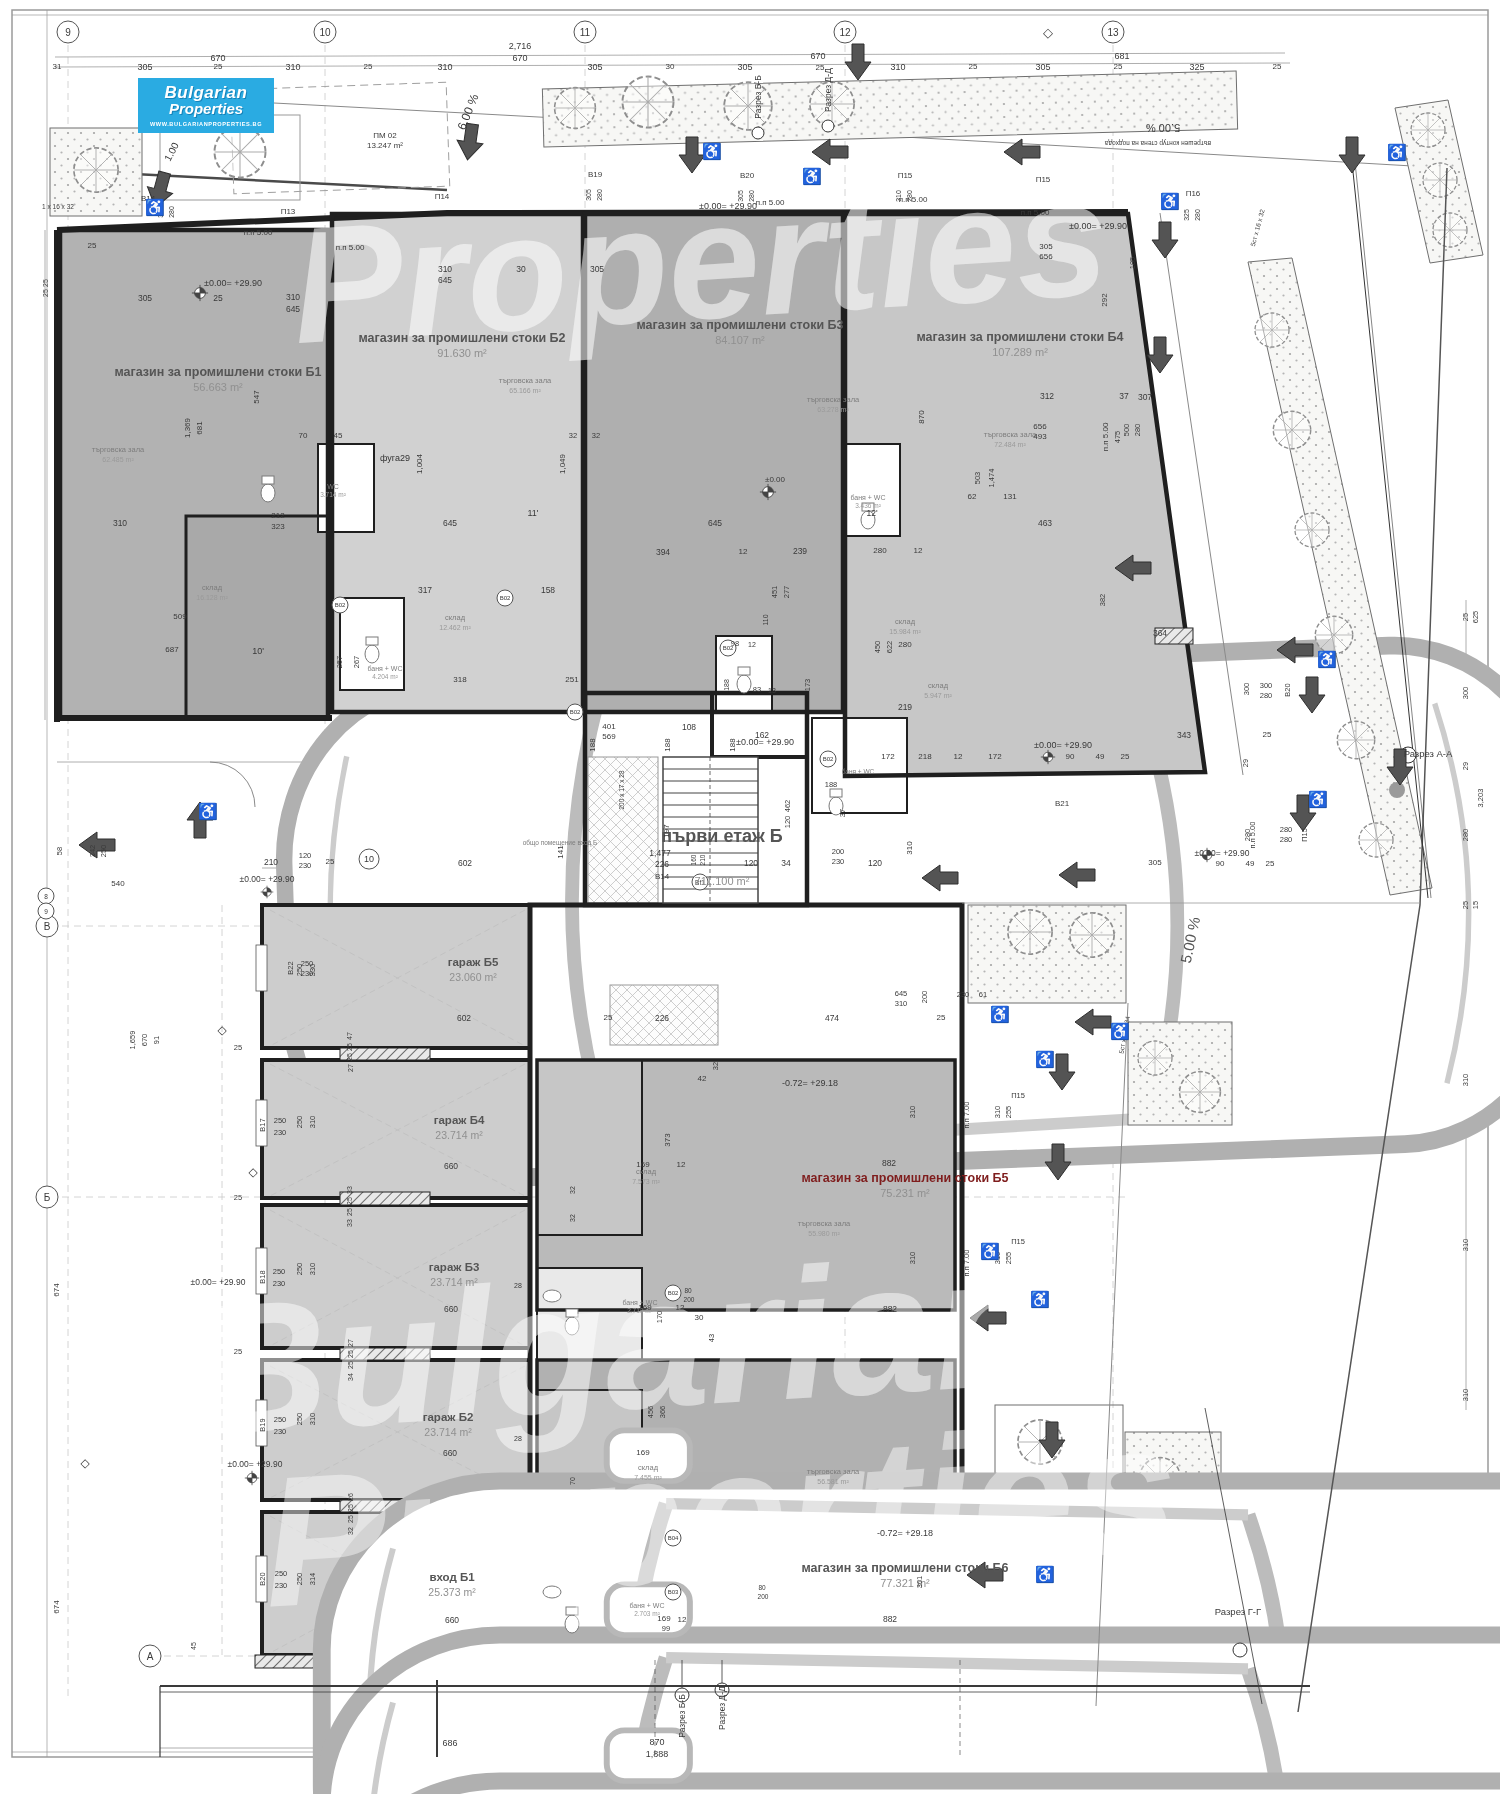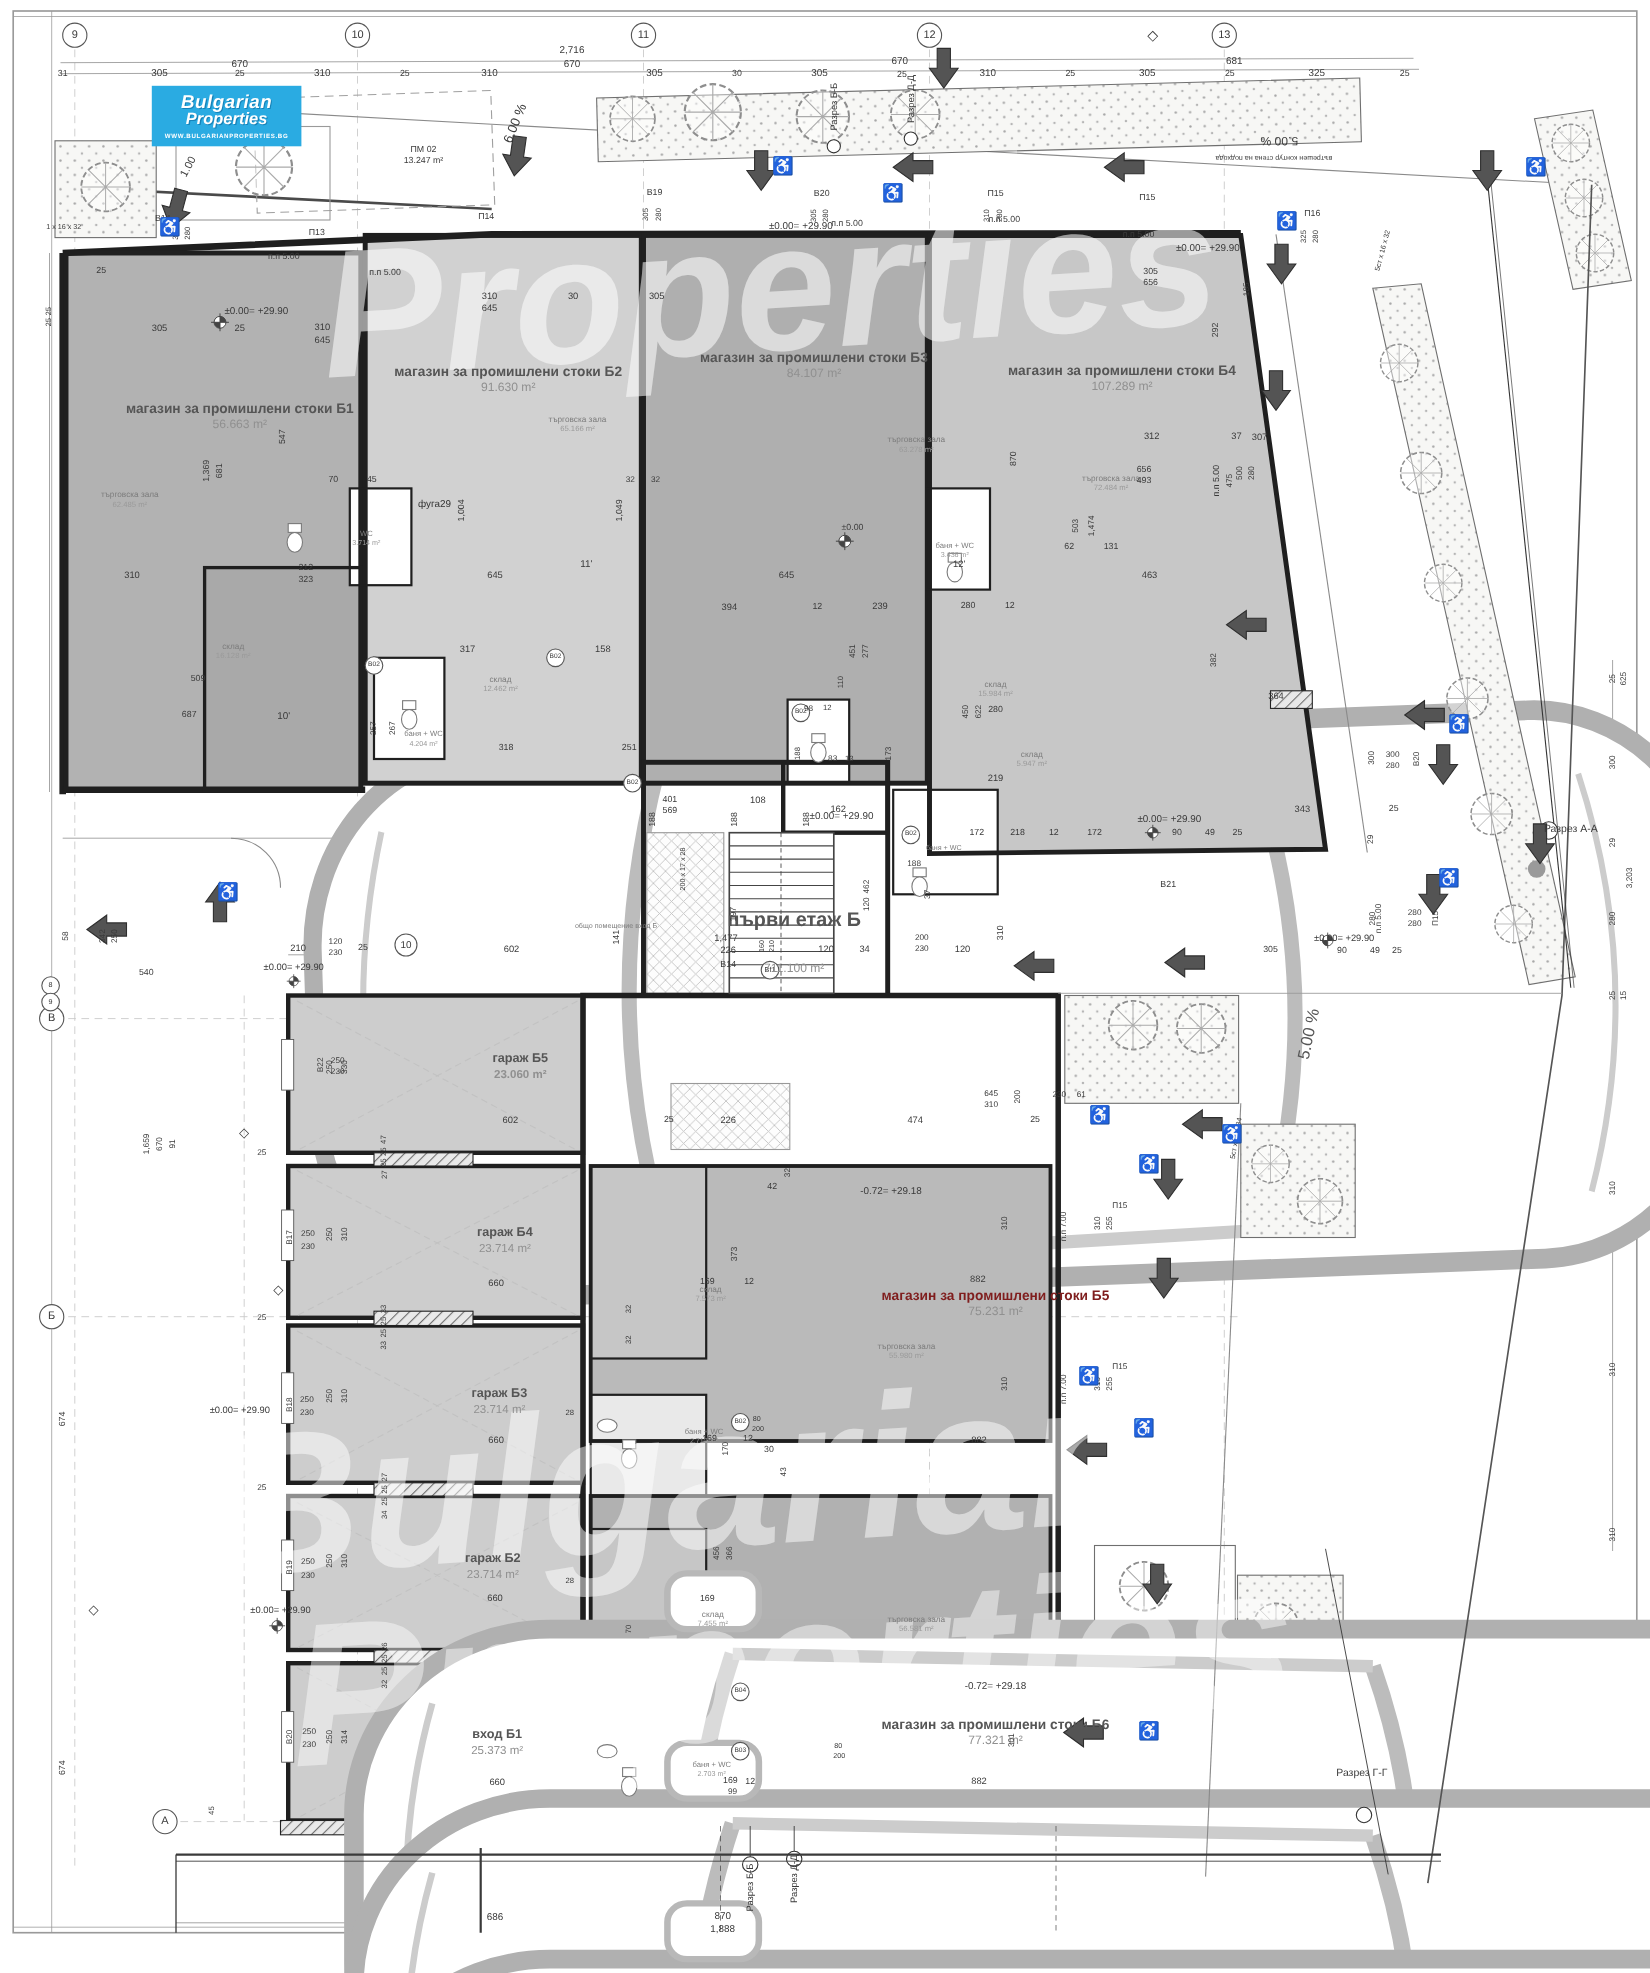--- a/index.html
+++ b/index.html
@@ -443,21 +443,21 @@
       <div class="lbl" style="left: 824px; top: 1224px; font-size: 7.5px; color: rgb(125, 125, 125); font-weight: 400; transform: translate(-50%, -50%);">търговска зала</div>
       <div class="lbl" style="left: 824px; top: 1233px; font-size: 7px; color: rgb(154, 154, 154); font-weight: 400; transform: translate(-50%, -50%);">55.980 m²</div>
       <div class="lbl" style="left: 905px; top: 1568px; font-size: 12.5px; color: rgb(85, 85, 85); font-weight: 600; transform: translate(-50%, -50%);">магазин за промишлени стоки Б6</div>
       <div class="lbl" style="left: 905px; top: 1583px; font-size: 11px; color: rgb(144, 144, 144); font-weight: 400; transform: translate(-50%, -50%);">77.321 m²</div>
       <div class="lbl" style="left: 833px; top: 1472px; font-size: 7.5px; color: rgb(125, 125, 125); font-weight: 400; transform: translate(-50%, -50%);">търговска зала</div>
       <div class="lbl" style="left: 833px; top: 1481px; font-size: 7px; color: rgb(154, 154, 154); font-weight: 400; transform: translate(-50%, -50%);">56.581 m²</div>
       <div class="lbl" style="left: 722px; top: 836px; font-size: 18px; color: rgb(85, 85, 85); font-weight: 600; transform: translate(-50%, -50%);">първи етаж Б</div>
       <div class="lbl" style="left: 722px; top: 881px; font-size: 11px; color: rgb(144, 144, 144); font-weight: 400; transform: translate(-50%, -50%);">711.100 m²</div>
       <div class="lbl" style="left: 560px; top: 843px; font-size: 6.5px; color: rgb(125, 125, 125); font-weight: 400; transform: translate(-50%, -50%);">общо помещение вход Б</div>
       <div class="lbl" style="left: 473px; top: 963px; font-size: 11.5px; color: rgb(85, 85, 85); font-weight: 600; transform: translate(-50%, -50%);">гараж Б5</div>
-      <div class="lbl" style="left: 473px; top: 977px; font-size: 10.5px; color: rgb(144, 144, 144); font-weight: 700; transform: translate(-50%, -50%); text-align: center;">23.060 m²</div>
+      <div class="lbl" style="left: 473px; top: 977px; font-size: 10.5px; color: rgb(144, 144, 144); font-weight: 400; transform: translate(-50%, -50%); text-align: center;">23.060 m²</div>
       <div class="lbl" style="left: 459px; top: 1121px; font-size: 11.5px; color: rgb(85, 85, 85); font-weight: 600; transform: translate(-50%, -50%);">гараж Б4</div>
       <div class="lbl" style="left: 459px; top: 1135px; font-size: 10.5px; color: rgb(144, 144, 144); font-weight: 400; transform: translate(-50%, -50%);">23.714 m²</div>
       <div class="lbl" style="left: 454px; top: 1268px; font-size: 11.5px; color: rgb(85, 85, 85); font-weight: 600; transform: translate(-50%, -50%);">гараж Б3</div>
       <div class="lbl" style="left: 454px; top: 1282px; font-size: 10.5px; color: rgb(144, 144, 144); font-weight: 400; transform: translate(-50%, -50%);">23.714 m²</div>
       <div class="lbl" style="left: 448px; top: 1418px; font-size: 11.5px; color: rgb(85, 85, 85); font-weight: 600; transform: translate(-50%, -50%);">гараж Б2</div>
       <div class="lbl" style="left: 448px; top: 1432px; font-size: 10.5px; color: rgb(144, 144, 144); font-weight: 400; transform: translate(-50%, -50%);">23.714 m²</div>
       <div class="lbl" style="left: 452px; top: 1578px; font-size: 11.5px; color: rgb(85, 85, 85); font-weight: 600; transform: translate(-50%, -50%);">вход Б1</div>
       <div class="lbl" style="left: 452px; top: 1592px; font-size: 10.5px; color: rgb(144, 144, 144); font-weight: 400; transform: translate(-50%, -50%);">25.373 m²</div>
       <div class="lbl" style="left: 455px; top: 618px; font-size: 7.5px; color: rgb(125, 125, 125); font-weight: 400; transform: translate(-50%, -50%);">склад</div>
       <div class="lbl" style="left: 455px; top: 627px; font-size: 7px; color: rgb(154, 154, 154); font-weight: 400; transform: translate(-50%, -50%);">12.462 m²</div>
@@ -509,21 +509,21 @@
       <div class="lbl" style="left: 1125px; top: 757px; font-size: 8px; color: rgb(58, 58, 58); font-weight: 400; transform: translate(-50%, -50%);">25</div>
       <div class="lbl" style="left: 838px; top: 852px; font-size: 7.5px; color: rgb(58, 58, 58); font-weight: 400; transform: translate(-50%, -50%);">200</div>
       <div class="lbl" style="left: 838px; top: 862px; font-size: 7.5px; color: rgb(58, 58, 58); font-weight: 400; transform: translate(-50%, -50%);">230</div>
       <div class="lbl" style="left: 788px; top: 806px; font-size: 7.5px; color: rgb(58, 58, 58); font-weight: 400; transform: translate(-50%, -50%) rotate(-90deg);">462</div>
       <div class="lbl" style="left: 788px; top: 822px; font-size: 7.5px; color: rgb(58, 58, 58); font-weight: 400; transform: translate(-50%, -50%) rotate(-90deg);">120</div>
       <div class="lbl" style="left: 910px; top: 848px; font-size: 8px; color: rgb(58, 58, 58); font-weight: 400; transform: translate(-50%, -50%) rotate(-90deg);">310</div>
       <div class="lbl" style="left: 1062px; top: 804px; font-size: 8px; color: rgb(58, 58, 58); font-weight: 400; transform: translate(-50%, -50%);">B21</div>
       <div class="lbl" style="left: 93px; top: 851px; font-size: 7.5px; color: rgb(58, 58, 58); font-weight: 400; transform: translate(-50%, -50%) rotate(-90deg);">342</div>
       <div class="lbl" style="left: 104px; top: 851px; font-size: 7.5px; color: rgb(58, 58, 58); font-weight: 400; transform: translate(-50%, -50%) rotate(-90deg);">250</div>
       <div class="lbl" style="left: 60px; top: 851px; font-size: 7.5px; color: rgb(58, 58, 58); font-weight: 400; transform: translate(-50%, -50%) rotate(-90deg);">58</div>
-      <div class="lbl" style="left: 118px; top: 884px; font-size: 8px; color: rgb(58, 58, 58); font-weight: 400; transform: translate(-50%, -50%); margin-left: 15px;">540</div>
+      <div class="lbl" style="left: 118px; top: 884px; font-size: 8px; color: rgb(58, 58, 58); font-weight: 400; transform: translate(-50%, -50%);">540</div>
       <div class="lbl" style="left: 133px; top: 1040px; font-size: 7.5px; color: rgb(58, 58, 58); font-weight: 400; transform: translate(-50%, -50%) rotate(-90deg);">1,659</div>
       <div class="lbl" style="left: 145px; top: 1040px; font-size: 7.5px; color: rgb(58, 58, 58); font-weight: 400; transform: translate(-50%, -50%) rotate(-90deg);">670</div>
       <div class="lbl" style="left: 157px; top: 1040px; font-size: 7.5px; color: rgb(58, 58, 58); font-weight: 400; transform: translate(-50%, -50%) rotate(-90deg);">91</div>
       <div class="lbl" style="left: 57px; top: 1290px; font-size: 8px; color: rgb(58, 58, 58); font-weight: 400; transform: translate(-50%, -50%) rotate(-90deg);">674</div>
       <div class="lbl" style="left: 57px; top: 1607px; font-size: 8px; color: rgb(58, 58, 58); font-weight: 400; transform: translate(-50%, -50%) rotate(-90deg);">674</div>
       <div class="lbl" style="left: 762px; top: 735px; font-size: 8.5px; color: rgb(58, 58, 58); font-weight: 400; transform: translate(-50%, -50%);">162</div>
       <div class="lbl" style="left: 668px; top: 745px; font-size: 8px; color: rgb(58, 58, 58); font-weight: 400; transform: translate(-50%, -50%) rotate(-90deg);">188</div>
       <div class="lbl" style="left: 733px; top: 745px; font-size: 8px; color: rgb(58, 58, 58); font-weight: 400; transform: translate(-50%, -50%) rotate(-90deg);">188</div>
       <div class="lbl" style="left: 593px; top: 745px; font-size: 8px; color: rgb(58, 58, 58); font-weight: 400; transform: translate(-50%, -50%) rotate(-90deg);">188</div>
       <div class="lbl" style="left: 667px; top: 831px; font-size: 8px; color: rgb(58, 58, 58); font-weight: 400; transform: translate(-50%, -50%) rotate(-90deg);">197</div>

